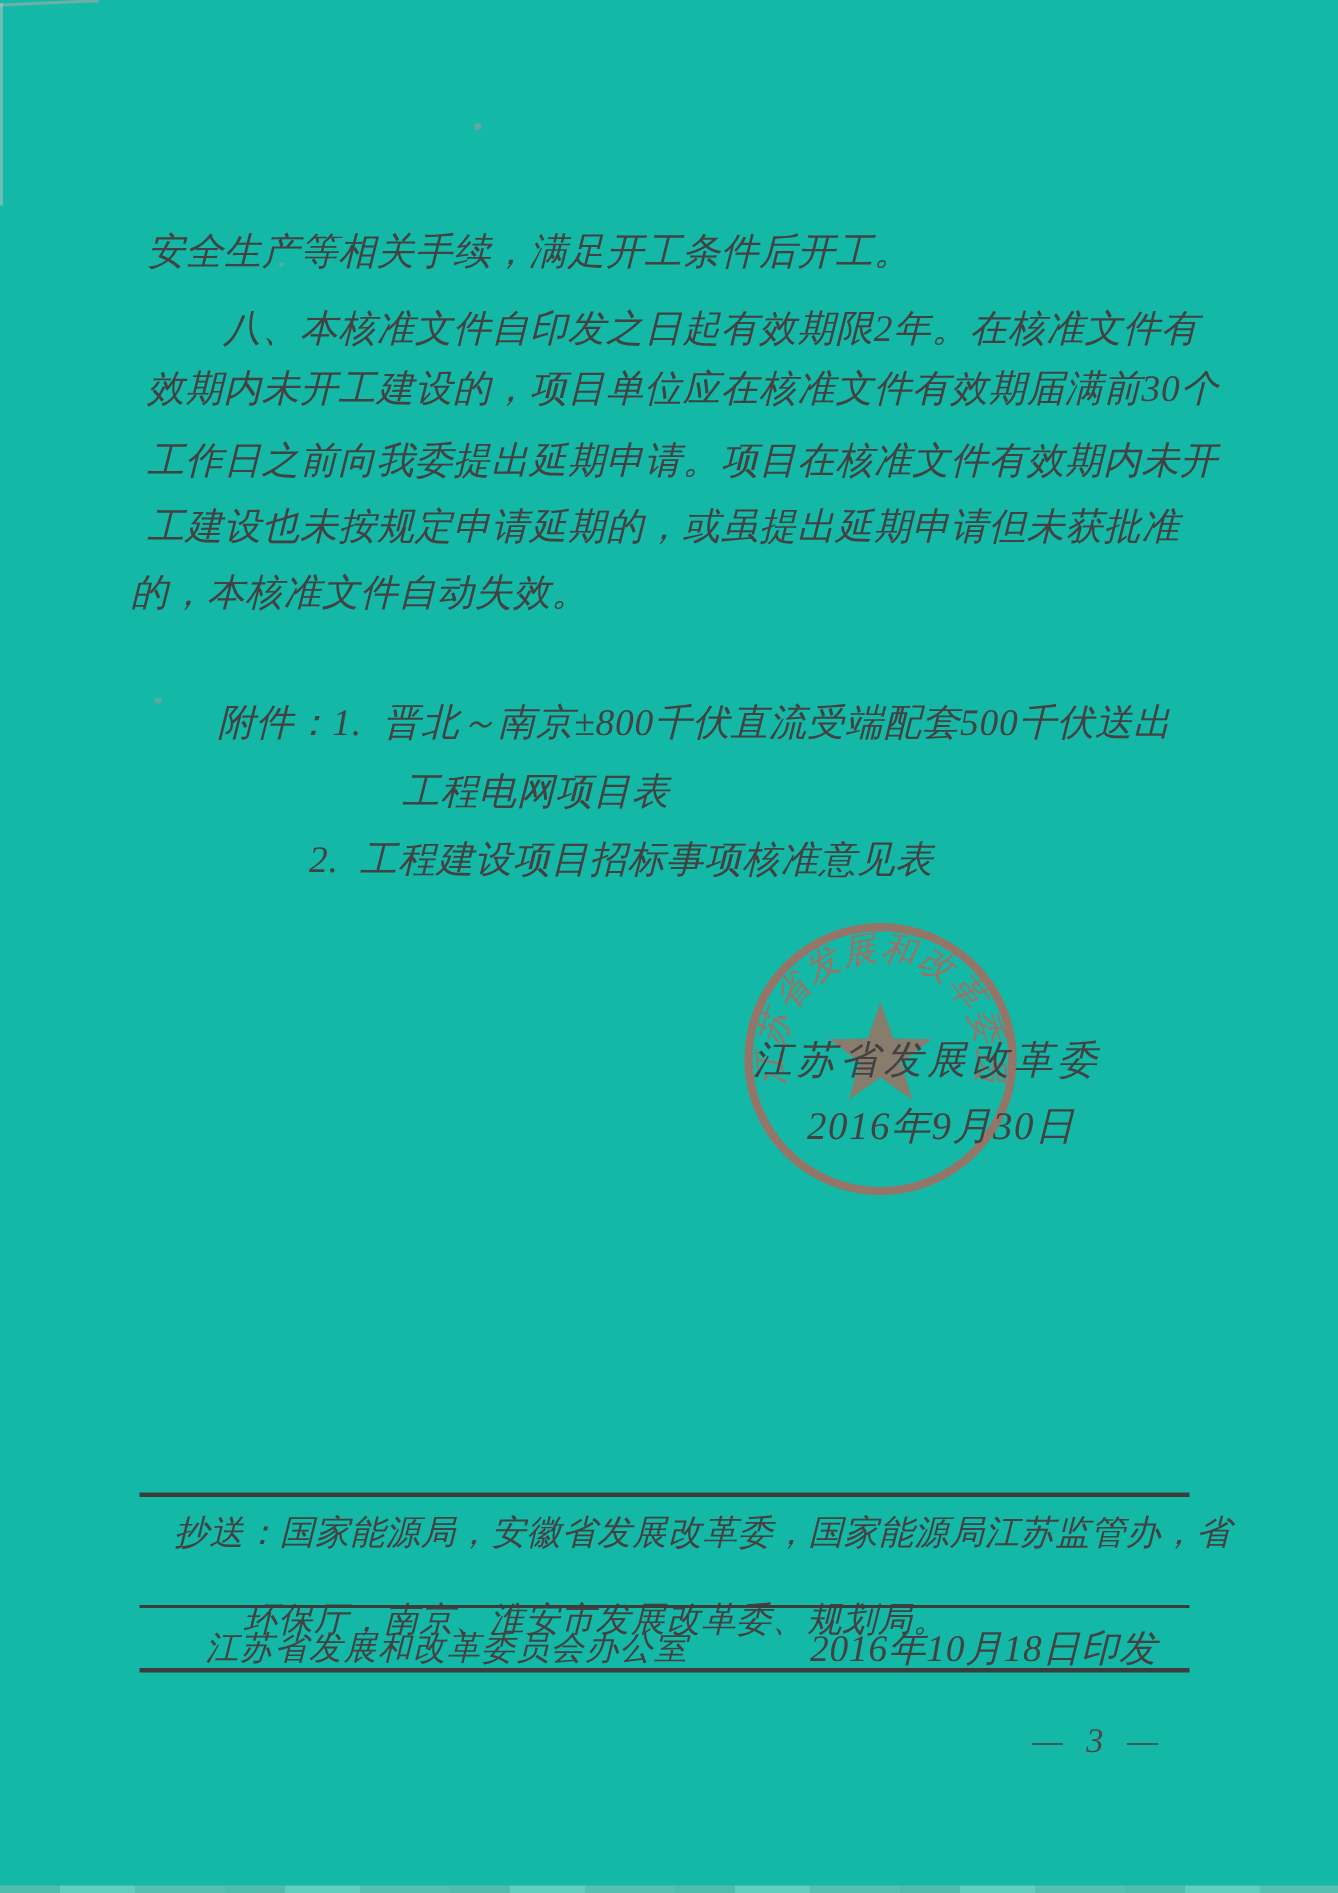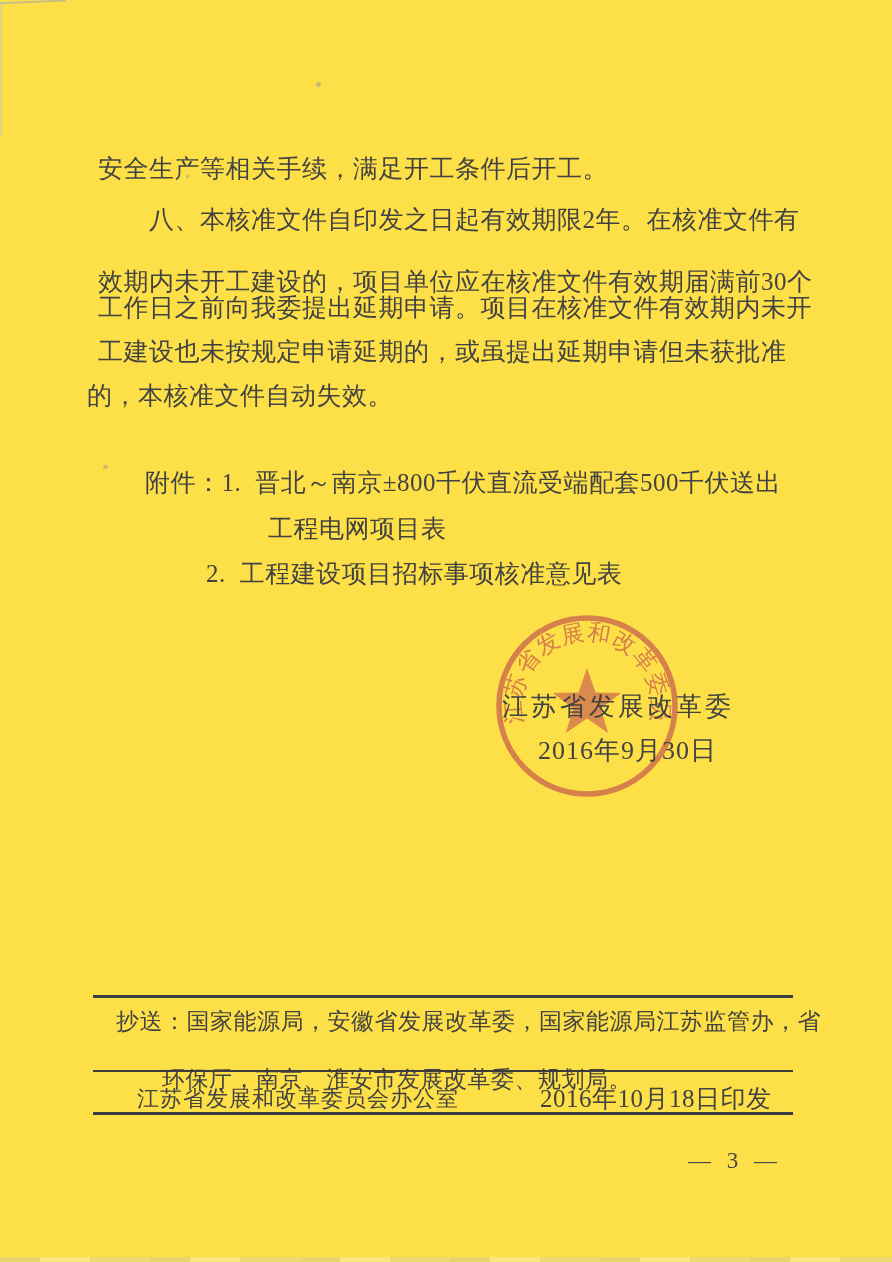--- a/index.html
+++ b/index.html
@@ -1,20 +1,21 @@
 <!DOCTYPE html>
 <html><head>
 <meta charset="utf-8">
 <style>
   html,body{margin:0;padding:0;background:#e8e8e8;}
   .page{
     position:relative;width:892px;height:1262px;margin:0 auto;
-    background:#fde047;overflow:hidden;
+    background:#14b8a6;overflow:hidden;
     font-family:"Liberation Serif","DejaVu Serif",serif;
     color:#424242;
+    font-style:italic;
   }
   .txt{position:absolute;white-space:nowrap;filter:blur(0.3px);}
   .body-line{font-size:25px;letter-spacing:0.5px;line-height:32px;}
   .att-line{font-size:25px;letter-spacing:0.5px;line-height:32px;}
   .att-no{display:inline-block;margin-right:14px;}
   .att-label{display:inline-block;}
   .sig{font-size:26px;letter-spacing:3px;}
   .sig-date{font-size:26px;letter-spacing:1px;text-align:center;}
   .cc-line{font-size:23px;letter-spacing:0.5px;}
   .office{font-size:22px;letter-spacing:1px;}
@@ -37,21 +38,21 @@
 
   <div class="edge-top"></div>
   <div class="edge-left"></div>
   <div class="edge-bottom"></div>
   <div class="speck" style="left:316px;top:82px;width:5px;height:5px;"></div>
   <div class="speck" style="left:186px;top:175px;width:3px;height:3px;"></div>
   <div class="speck" style="left:103px;top:465px;width:5px;height:4px;"></div>
 
   <div class="txt body-line" style="left:98px;top:153px;">安全生产等相关手续，满足开工条件后开工。</div>
   <div class="txt body-line" style="left:149px;top:204px;">八、本核准文件自印发之日起有效期限2年。在核准文件有</div>
-  <div class="txt body-line" style="left:98px;top:266px;">效期内未开工建设的，项目单位应在核准文件有效期届满前30个</div>
+  <div class="txt body-line" style="left:98px;top:244px;">效期内未开工建设的，项目单位应在核准文件有效期届满前30个</div>
   <div class="txt body-line" style="left:98px;top:292px;">工作日之前向我委提出延期申请。项目在核准文件有效期内未开</div>
   <div class="txt body-line" style="left:98px;top:336px;">工建设也未按规定申请延期的，或虽提出延期申请但未获批准</div>
   <div class="txt body-line" style="left:87px;top:380px;">的，本核准文件自动失效。</div>
 
   <div class="txt att-line" style="left:145px;top:467px;">
     <span class="att-label">附件：</span><span class="att-no">1.</span><span>晋北～南京±800千伏直流受端配套500千伏送出</span>
   </div>
   <div class="txt att-line" style="left:268px;top:513px;text-align:center;">工程电网项目表</div>
   <div class="txt att-line" style="left:206px;top:558px;">
     <span class="att-no">2.</span><span>工程建设项目招标事项核准意见表</span>

